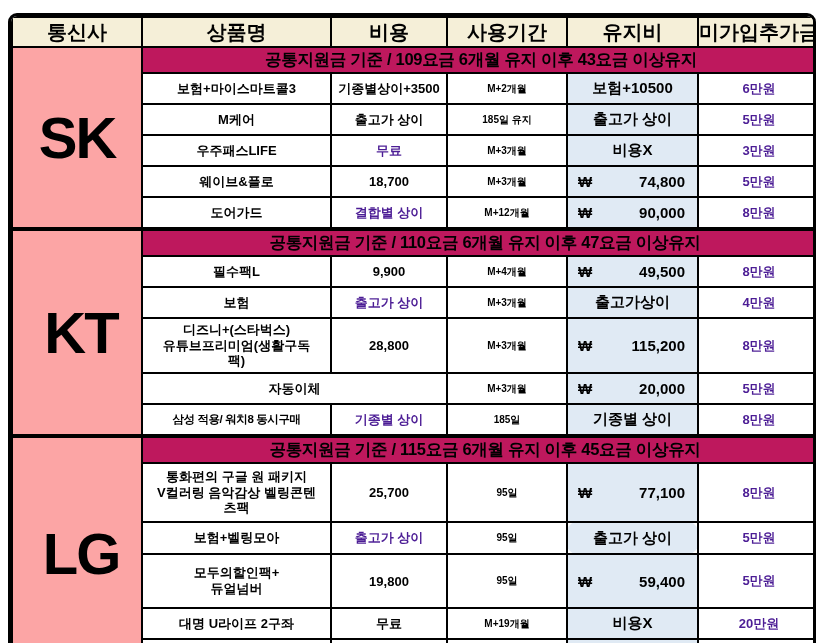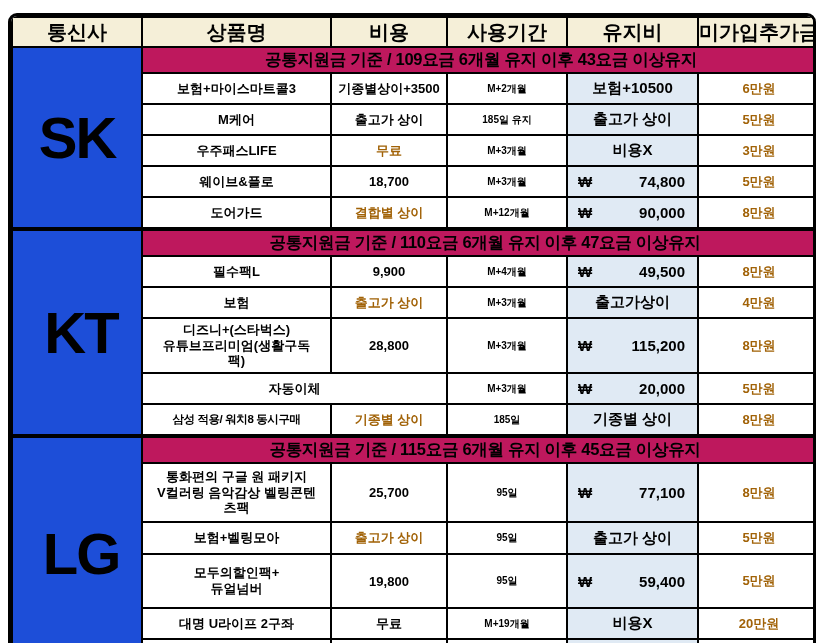--- a/index.html
+++ b/index.html
@@ -7,31 +7,31 @@
     width:824px;height:643px;background:#ffffff;
     font-family:"Liberation Sans","DejaVu Sans",sans-serif;
     font-weight:bold;color:#000;position:relative;overflow:hidden;
   }
   .sheet{position:absolute;left:8px;top:13px;width:808px;}
   .tbl-wrap{border:3px solid #000;border-radius:9px;overflow:hidden;background:#fff;}
   table{border-collapse:collapse;table-layout:fixed;width:100%;}
   td,th{border:2px solid #000;text-align:center;vertical-align:middle;padding:0;overflow:hidden;}
   th{background:#f5efd8;height:28px;font-size:20px;font-weight:bold;}
   .banner{background:#be185d;font-size:16.5px;height:24px;letter-spacing:-0.3px;}
-  .carrier{background:#1d4ed8;font-size:58px;font-weight:800;letter-spacing:-2px;}
+  .carrier{background:#fca5a5;font-size:58px;font-weight:800;letter-spacing:-2px;}
   .name{font-size:13px;line-height:1.22;white-space:pre-line;padding:1px 14px;}
   .tight{font-size:11.5px;letter-spacing:-0.4px;}
   .cost{font-size:13px;}
   .period{font-size:10px;}
   .maintain{background:#e0eaf4;font-size:15px;}
   .extra{font-size:13px;}
-  .red{color:#a16207;}
+  .red{color:#4c1d95;}
   .won{display:flex;justify-content:space-between;align-items:center;padding:0 12px 0 10px;}
   .r27 td{height:27px;}
-  .r28 td{height:28px;}
+  .r28 td{height:28px;border-radius:10px;}
   .r50 td{height:50px;}
   .r51 td{height:51px;}
   .r55 td{height:55px;}
   .sec-top td{border-top:4px solid #000000;padding-left:8px;}
 </style>
 </head>
 <body>
 
 <div class="sheet">
   <div class="tbl-wrap">

